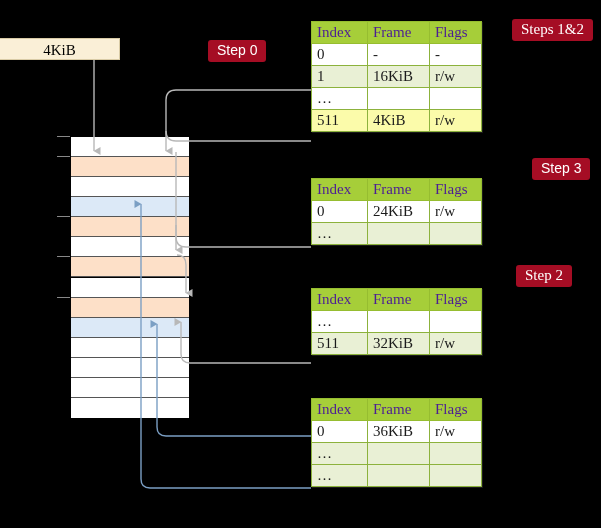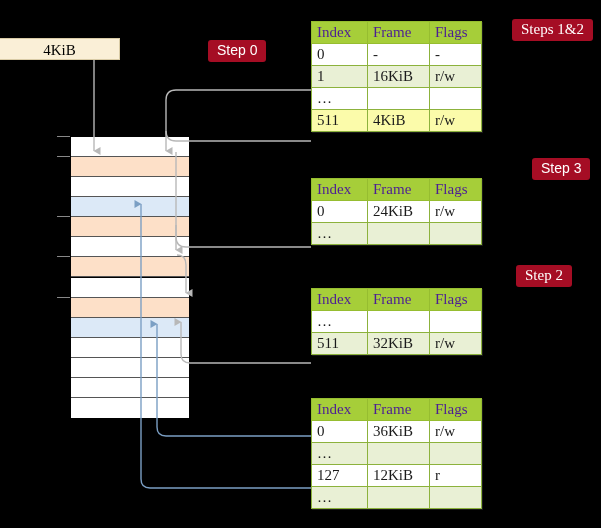--- a/index.html
+++ b/index.html
@@ -242,25 +242,20 @@
           <tr>
             <td class="col-index">0</td>
             <td class="col-frame">36KiB</td>
             <td class="col-flags">r/w</td>
           </tr>
           <tr class="alt">
             <td class="col-index">…</td>
             <td class="col-frame"></td>
             <td class="col-flags"></td>
           </tr>
-          <tr>
-            <td class="col-index">127</td>
-            <td class="col-frame">12KiB</td>
-            <td class="col-flags">r</td>
-          </tr>
           <tr class="alt">
             <td class="col-index">…</td>
             <td class="col-frame"></td>
             <td class="col-flags"></td>
           </tr>
         </tbody>
       </table>
     </div>
 
   <div id="badges-layer">

